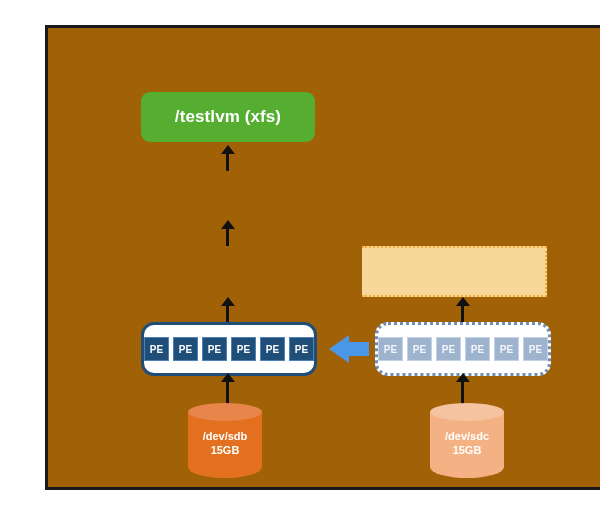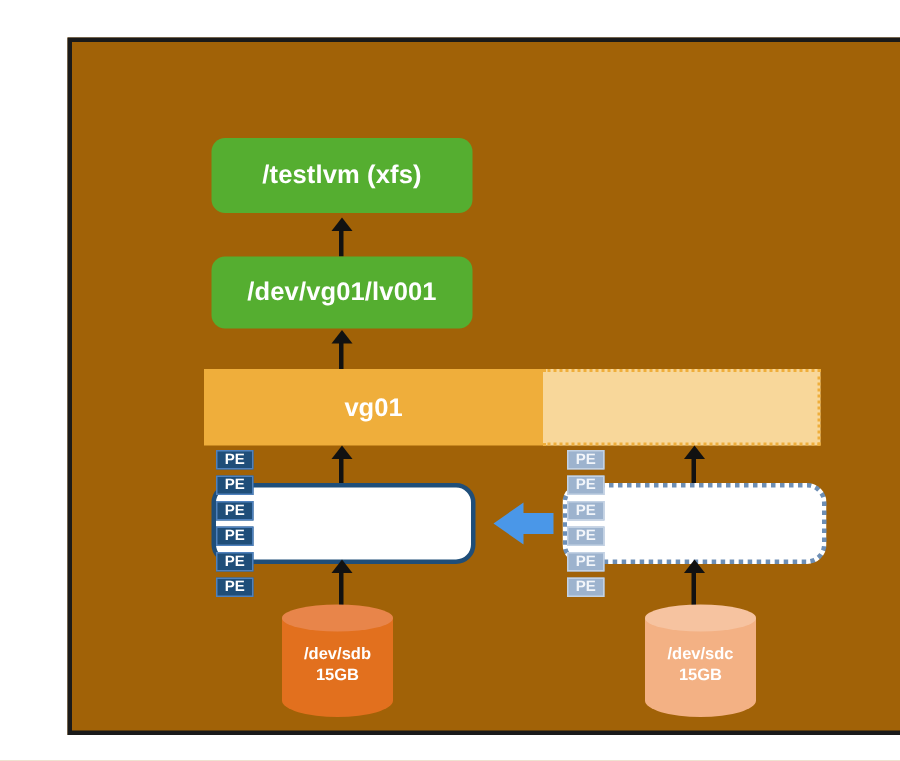--- a/index.html
+++ b/index.html
@@ -65,23 +65,23 @@
     box-sizing: border-box;
     border-left: none;
   }
 
   
   .pe-container {
     position: absolute;
     border-radius: 13px;
     box-sizing: border-box;
     display: flex;
+    align-items: center;
     justify-content: center;
     gap: 4px;
-    flex-direction: column;
   }
   #pv-sdb {
     left: 93px; top: 294px;
     width: 176px; height: 54px;
     border: 3px solid #1F4E79;
     background: #ffffff;
   }
   #pv-sdc {
     left: 327px; top: 294px;
     width: 176px; height: 54px;
@@ -194,32 +194,26 @@
 
     <div class="green-box" id="fs-box">
       <span>/testlvm (xfs)</span>
     </div>
 
     <div class="up-arrow" style="left:173px; top:117px; height:26px;">
       <div class="shaft" style="height:19px;"></div>
       <div class="head"></div>
     </div>
 
-    <div class="green-box" id="lv-box">
-      <span>/dev/vg01/lv001</span>
-    </div>
 
     <div class="up-arrow" style="left:173px; top:192px; height:26px;">
       <div class="shaft" style="height:19px;"></div>
       <div class="head"></div>
     </div>
 
-    <div id="vg-used">
-      <span>vg01</span>
-    </div>
     <div id="vg-free">
       <span></span>
     </div>
 
     <div class="up-arrow" style="left:173px; top:269px; height:26px;">
       <div class="shaft" style="height:19px;"></div>
       <div class="head"></div>
     </div>
 
     <div class="up-arrow" style="left:408px; top:269px; height:26px;">

